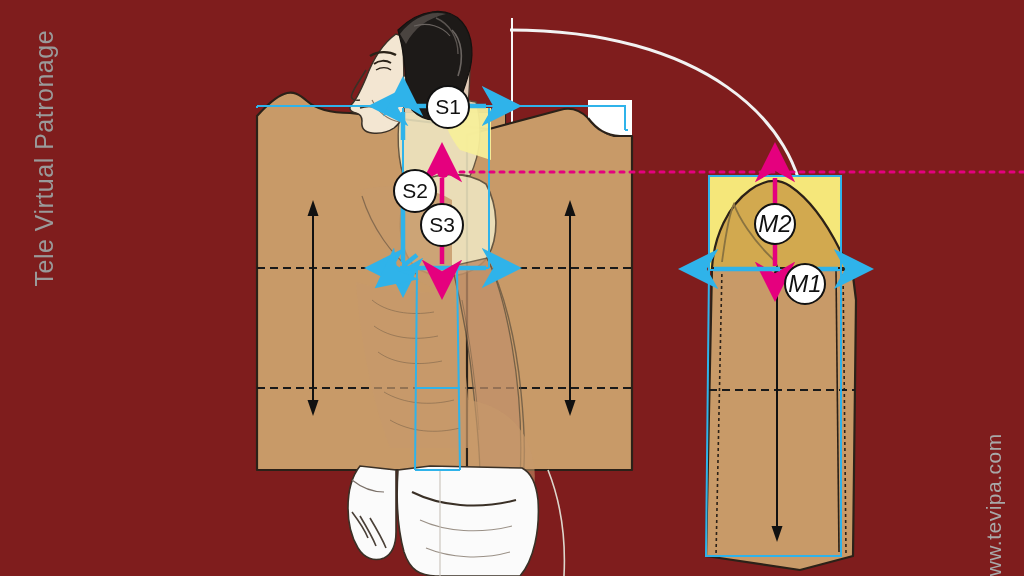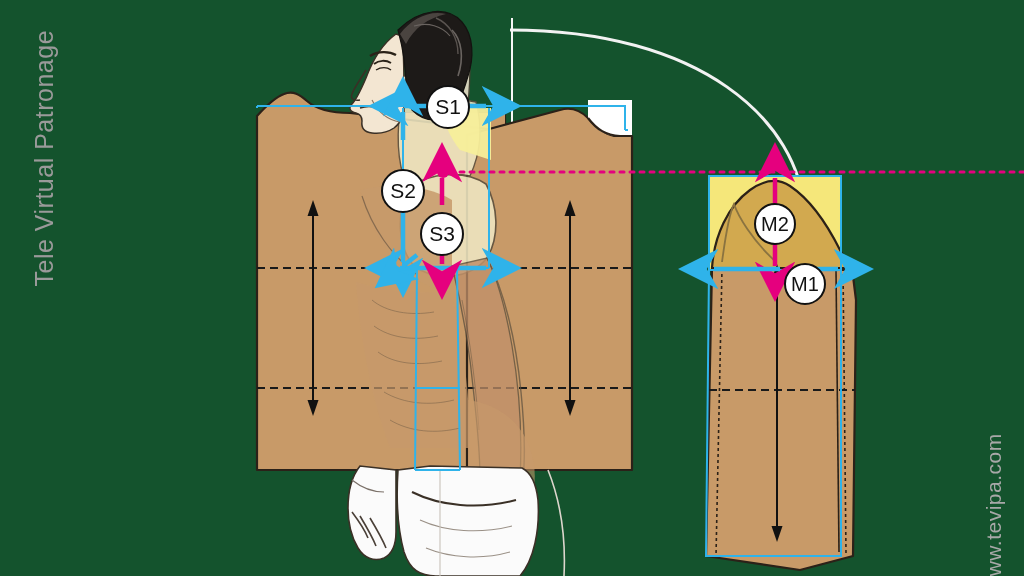--- a/index.html
+++ b/index.html
@@ -1,38 +1,38 @@
 <!DOCTYPE html>
 <html><head>
 <meta charset="utf-8">
 <style>
   html,body{margin:0;padding:0;background:#ffffff;}
   body{width:1024px;height:576px;overflow:hidden;font-family:"Liberation Sans",sans-serif;}
-  #stage{position:relative;width:1024px;height:576px;background:#14532d;}
+  #stage{position:relative;width:1024px;height:576px;background:#7f1d1d;}
   #stage svg.layer{position:absolute;left:0;top:0;width:1024px;height:576px;}
   .wm{
     position:absolute;color:#9a9a9a;font-family:"Liberation Sans",sans-serif;
     font-weight:400;letter-spacing:.5px;white-space:nowrap;user-select:none;
   }
   #wm-left{
     left:-96px;top:132px;width:280px;text-align:left;
     font-size:25px;transform:rotate(-90deg);transform-origin:center center;
   }
   #wm-right{
     left:869px;top:455px;width:250px;text-align:left;
     font-size:21px;color:#a8a8a8;transform:rotate(-90deg);transform-origin:center center;
   }
   .lbl{
     position:absolute;width:44px;height:44px;border-radius:50%;
     background:#ffffff;border:2.5px solid #111;
     display:flex;align-items:center;justify-content:center;
     font-size:21px;font-weight:400;color:#111;
     font-family:"Liberation Sans",sans-serif;box-sizing:border-box;
   }
-  .lbl.sm{width:42px;height:42px;font-size:20px;}
+  .lbl.sm{width:42px;height:42px;font-size:24px;font-style:italic;}
 </style>
 </head>
 <body>
 
 <div id="stage">
 
   <svg class="layer" viewBox="0 0 1024 576">
     <path d="M 510 30 C 700 30 800 120 805 215" fill="none" stroke="#f2f2f2" stroke-width="3"></path>
     <path d="M 512 18 L 512 190" stroke="#f7f7f7" stroke-width="2" fill="none"></path>
   </svg>
@@ -272,21 +272,21 @@
       <line x1="775" y1="232" x2="775" y2="266" stroke="#e5007e" stroke-width="4.5" marker-end="url(#magHead)"></line>
     </g>
 
     <g>
       <line x1="780" y1="269" x2="714" y2="269" stroke="#2fb3ea" stroke-width="4.5" marker-end="url(#cyanHeadL)"></line>
       <line x1="806" y1="269" x2="838" y2="269" stroke="#2fb3ea" stroke-width="4.5" marker-end="url(#cyanHeadR)"></line>
     </g>
   </svg>
 
   <div class="lbl" id="lbl-s1" style="left:426px;top:85px;">S1</div>
-  <div class="lbl" id="lbl-s2" style="left:381px;top:169px;">S2</div>
-  <div class="lbl" id="lbl-s3" style="left:420px;top:212px;">S3</div>
+  <div class="lbl" id="lbl-s2" style="left:393px;top:169px;">S2</div>
+  <div class="lbl" id="lbl-s3" style="left:420px;top:203px;">S3</div>
   <div class="lbl sm" id="lbl-m2" style="left:754px;top:203px;">M2</div>
   <div class="lbl sm" id="lbl-m1" style="left:784px;top:263px;">M1</div>
 
   <div class="wm" id="wm-left">Tele Virtual Patronage</div>
   <div class="wm" id="wm-right">www.tevipa.com</div>
 
 </div>
 
 </body></html>

